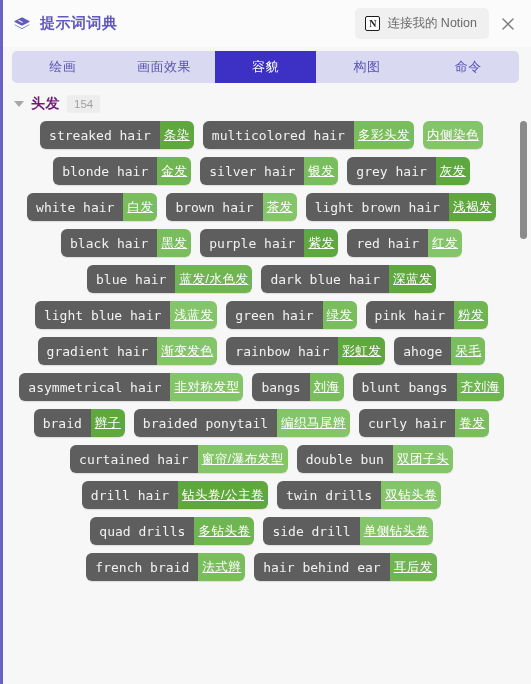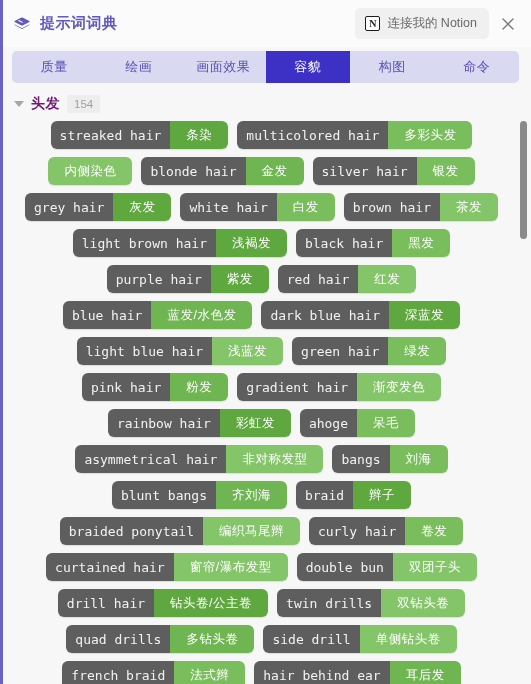--- a/index.html
+++ b/index.html
@@ -204,23 +204,24 @@
     padding: 0 9px;
     letter-spacing: 0px;
     white-space: nowrap;
   }
   .tag .zh {
     background: #6ab04a;
     color: #ffffff;
     font-size: 12.5px;
     display: flex;
     align-items: center;
-    padding: 0 16px;
+    padding: 0 4px;
     white-space: nowrap;
     letter-spacing: 0.5px;
+    text-decoration: underline;
   }
   .tag.g1 .zh { background: #5fa83f; }
   .tag.g2 .zh { background: #79bd5c; }
   .tag.g3 .zh { background: #6fb551; }
   .tag.g4 .zh { background: #85c56a; }
 
   
   .scrollbar-track {
     position: absolute;
     right: 4px;
@@ -266,21 +267,20 @@
           <svg width="16" height="16" viewBox="0 0 16 16" aria-hidden="true">
             <path d="M3 3 L13 13 M13 3 L3 13" stroke="#7a7a7a" stroke-width="1.4" fill="none" stroke-linecap="round"></path>
           </svg>
         </span>
       </button>
     </div>
   </div>
 
   <div class="tabbar-wrap">
     <div class="tabbar">
-      <button class="tab">质量</button>
       <button class="tab">绘画</button>
       <button class="tab">画面效果</button>
       <button class="tab active">容貌</button>
       <button class="tab">构图</button>
       <button class="tab">命令</button>
     </div>
   </div>
 
   <div class="section-head">
     <span class="caret"></span>

